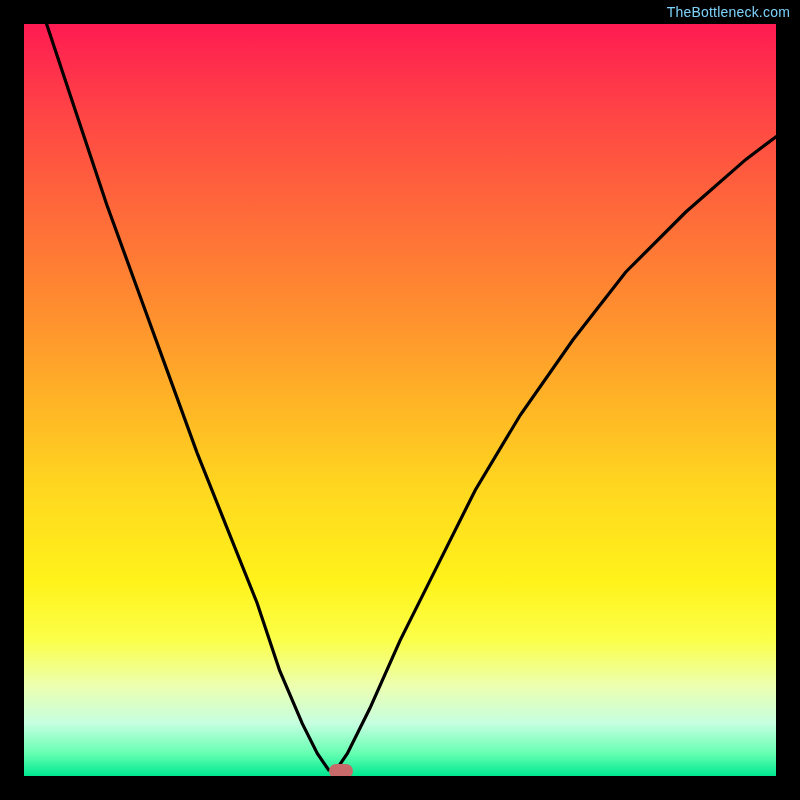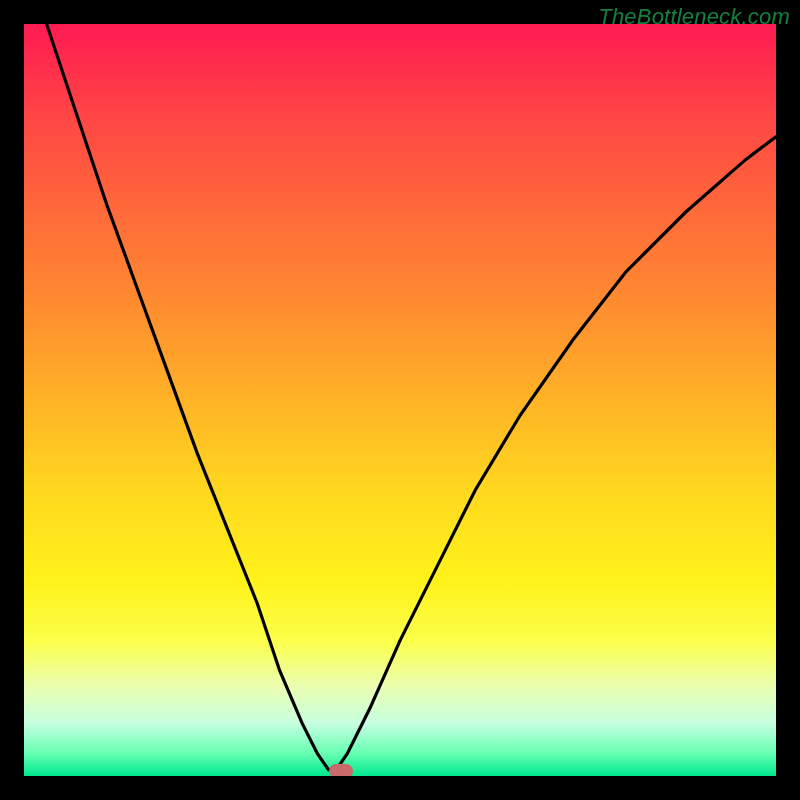--- a/index.html
+++ b/index.html
@@ -52,24 +52,23 @@
     position: absolute;
     width: 24px;
     height: 14px;
     background: #c96a6a;
     border-radius: 7px;
   }
   .watermark {
     position: absolute;
     top: 4px;
     right: 10px;
-    color: #15803d;
-    font-size: 22px;
+    color: #7dd3fc;
+    font-size: 14px;
     letter-spacing: 0.2px;
-    font-style: italic;
   }
 </style>
 </head>
 <body>
 
 <div class="plot-area"></div>
 
 <svg class="curve-svg" viewBox="0 0 752 752" preserveAspectRatio="none">
   <path id="curvePath" fill="none" stroke="#000" stroke-width="3.2" stroke-linecap="round" d="M 22.6 0.0 L 52.6 90.2 L 82.7 180.5 L 112.8 263.2 L 142.9 345.9 L 173.0 428.6 L 203.0 503.8 L 233.1 579.0 L 255.7 646.7 L 278.2 699.4 L 293.3 729.4 L 304.6 746.0 L 312.1 746.0 L 323.4 729.4 L 345.9 684.3 L 376.0 616.6 L 413.6 541.4 L 451.2 466.2 L 496.3 391.0 L 549.0 315.8 L 601.6 248.2 L 661.8 188.0 L 721.9 135.4 L 752.0 112.8"></path>
 </svg>

